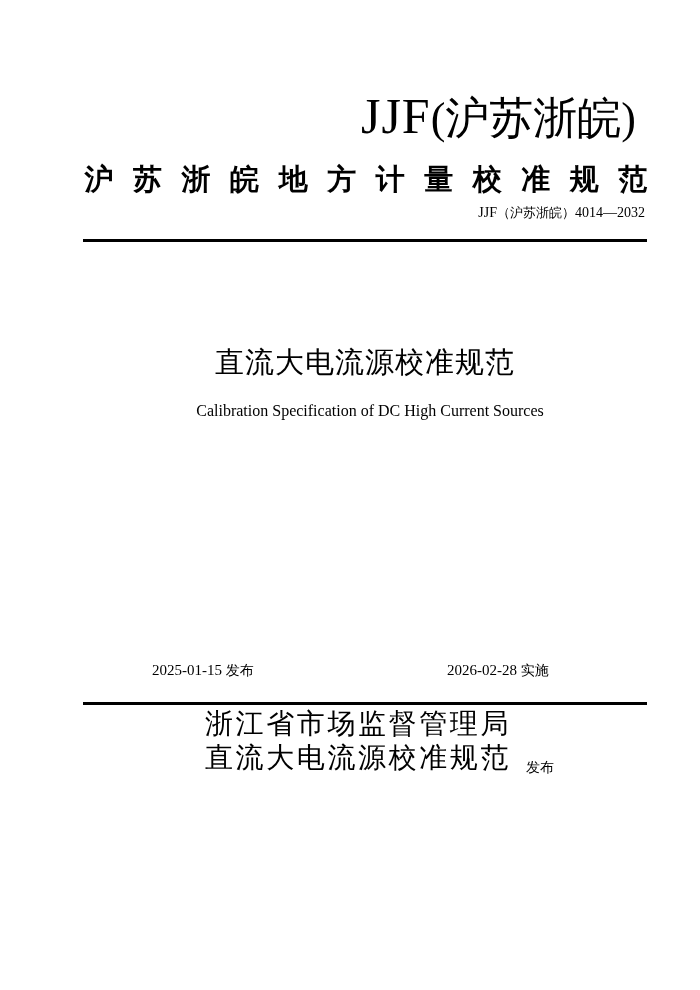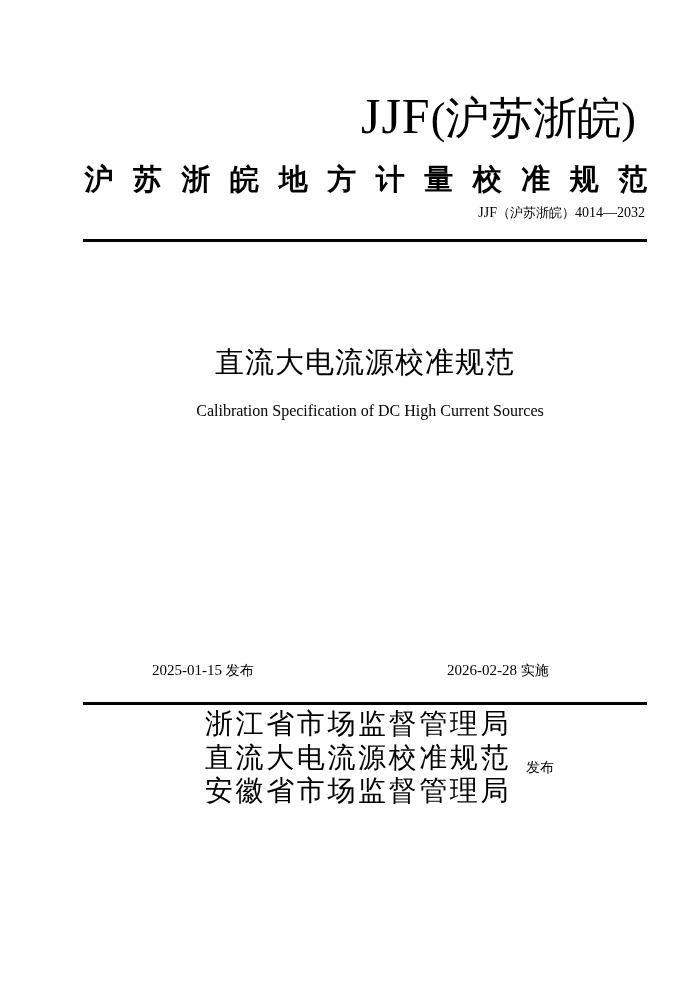--- a/index.html
+++ b/index.html
@@ -90,15 +90,14 @@
 <div class="abs english-title">Calibration Specification of DC High Current Sources</div>
 
 <div class="abs date date-issue"><span>2025-01-15</span> <span class="cjk">发布</span></div>
 <div class="abs date date-effective"><span>2026-02-28</span> <span class="cjk">实施</span></div>
 
 <div class="abs rule rule-bottom"></div>
 
 <div class="abs issuers">
   <div class="issuer">浙江省市场监督管理局</div>
   <div class="issuer">直流大电流源校准规范</div>
-  <div class="issuer">安徽省市场监督管理局</div>
 </div>
 <div class="abs issued-label">发布</div>
 
 </body></html>

